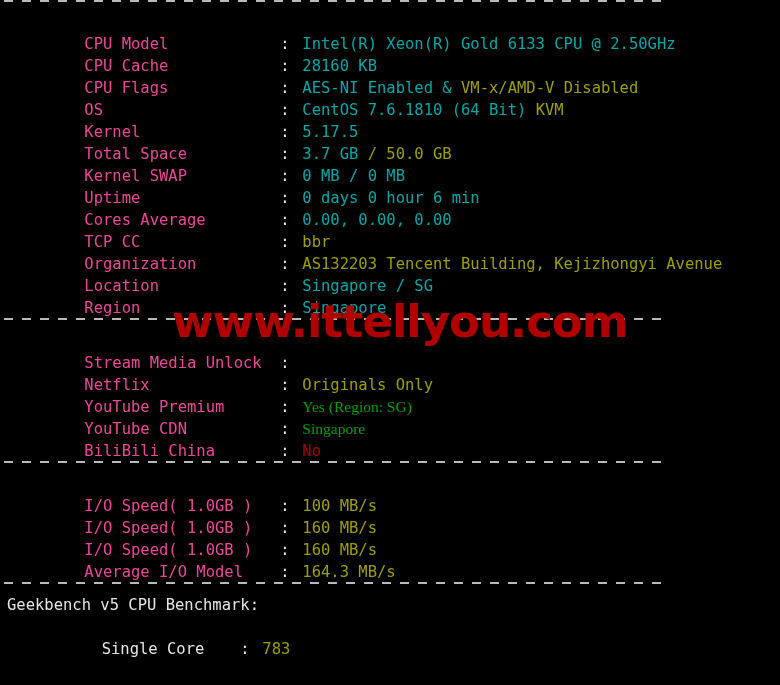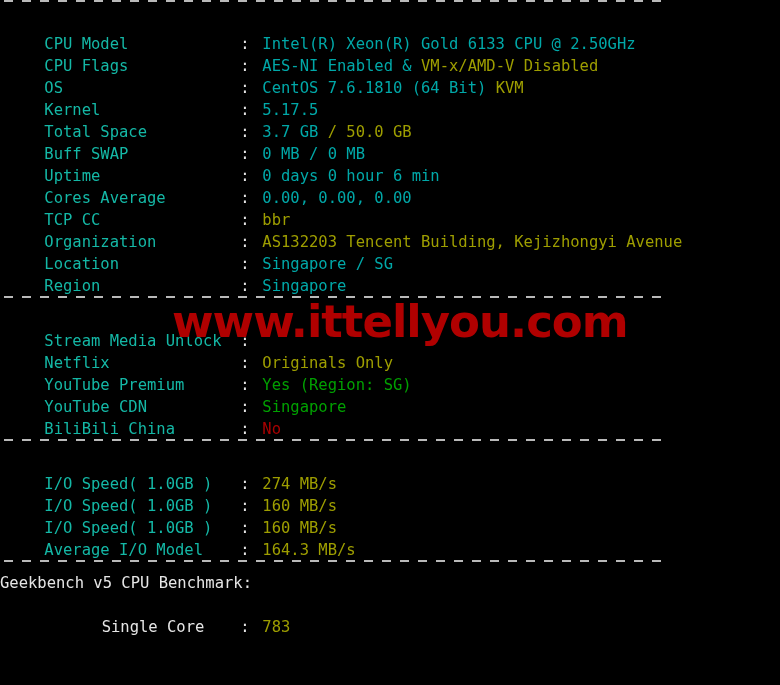--- a/index.html
+++ b/index.html
@@ -26,42 +26,43 @@
     line-height: 22px;
     font-size: 15.5px;
     white-space: pre;
     padding-left: 7px;
     letter-spacing: 0px;
     position: relative;
   }
   .label {
     display: inline-block;
     width: 196px;
-    color: #14b8a6;
+    color: #ec4899;
     vertical-align: top;
+    margin-left: 40px;
   }
   .label-indent {
     display: inline-block;
     width: 196px;
     color: #e6e6e6;
     vertical-align: top;
     text-align: right;
     padding-right: 36px;
     box-sizing: border-box;
   }
   .colon {
     display: inline-block;
     width: 22px;
     color: #e6e6e6;
     vertical-align: top;
   }
   .val { vertical-align: top; }
   .c-cyan   { color: #00a8a8; margin-top: 21px; }
   .c-yellow { color: #9e9e00; }
-  .c-green  { color: #00a000; }
+  .c-green  { color: #00a000; font-family: Liberation Serif, serif; }
   .c-red    { color: #a80000; }
 
   .sep {
     height: 22px;
     line-height: 22px;
     position: relative;
     padding-left: 4px;
   }
   .sep .rule {
     position: absolute;
@@ -87,57 +88,61 @@
     color: #b00000;
     letter-spacing: -1px;
     pointer-events: none;
     line-height: 48px;
   }
   .header-line {
     height: 22px;
     line-height: 22px;
     font-size: 15.5px;
     white-space: pre;
+    padding-left: 7px;
     color: #e6e6e6;
   }
 </style>
 </head>
 <body>
 
 <div id="term">
 
   <div class="sep" style="height:11px;">
     <div class="rule" style="top:0px;"></div>
   </div>
 
   <div class="line">
     <span class="label">CPU Model</span><span class="colon">:</span><span class="val c-cyan">Intel(R) Xeon(R) Gold 6133 CPU @ 2.50GHz</span>
   </div>
 
 
+  <div class="line">
+    <span class="label">CPU Cache</span><span class="colon">:</span><span class="val c-cyan">28160 KB</span>
+  </div>
 
   <div class="line">
     <span class="label">CPU Flags</span><span class="colon">:</span><span class="val c-cyan">AES-NI Enabled </span><span class="val c-cyan">&amp; </span><span class="val c-yellow">VM-x/AMD-V Disabled</span>
   </div>
 
   <div class="line">
     <span class="label">OS</span><span class="colon">:</span><span class="val c-cyan">CentOS 7.6.1810 (64 Bit) </span><span class="val c-yellow">KVM</span>
   </div>
 
   <div class="line">
     <span class="label">Kernel</span><span class="colon">:</span><span class="val c-cyan">5.17.5</span>
   </div>
 
   <div class="line">
     <span class="label">Total Space</span><span class="colon">:</span><span class="val c-cyan">3.7 GB </span><span class="val c-yellow">/ 50.0 GB</span>
   </div>
 
 
   <div class="line">
-    <span class="label">Buff SWAP</span><span class="colon">:</span><span class="val c-cyan">0 MB / 0 MB</span>
+    <span class="label">Kernel SWAP</span><span class="colon">:</span><span class="val c-cyan">0 MB / 0 MB</span>
   </div>
 
   <div class="line">
     <span class="label">Uptime</span><span class="colon">:</span><span class="val c-cyan">0 days 0 hour 6 min</span>
   </div>
 
   <div class="line">
     <span class="label">Cores Average</span><span class="colon">:</span><span class="val c-cyan">0.00, 0.00, 0.00</span>
   </div>
 
@@ -183,21 +188,21 @@
     <span class="label">BiliBili China</span><span class="colon">:</span><span class="val c-red">No</span>
   </div>
 
   <div class="blank"></div>
 
   <div class="sep">
     <div class="rule"></div>
   </div>
 
   <div class="line">
-    <span class="label">I/O Speed( 1.0GB )</span><span class="colon">:</span><span class="val c-yellow">274 MB/s</span>
+    <span class="label">I/O Speed( 1.0GB )</span><span class="colon">:</span><span class="val c-yellow">100 MB/s</span>
   </div>
 
   <div class="line">
     <span class="label">I/O Speed( 1.0GB )</span><span class="colon">:</span><span class="val c-yellow">160 MB/s</span>
   </div>
 
   <div class="line">
     <span class="label">I/O Speed( 1.0GB )</span><span class="colon">:</span><span class="val c-yellow">160 MB/s</span>
   </div>
 

